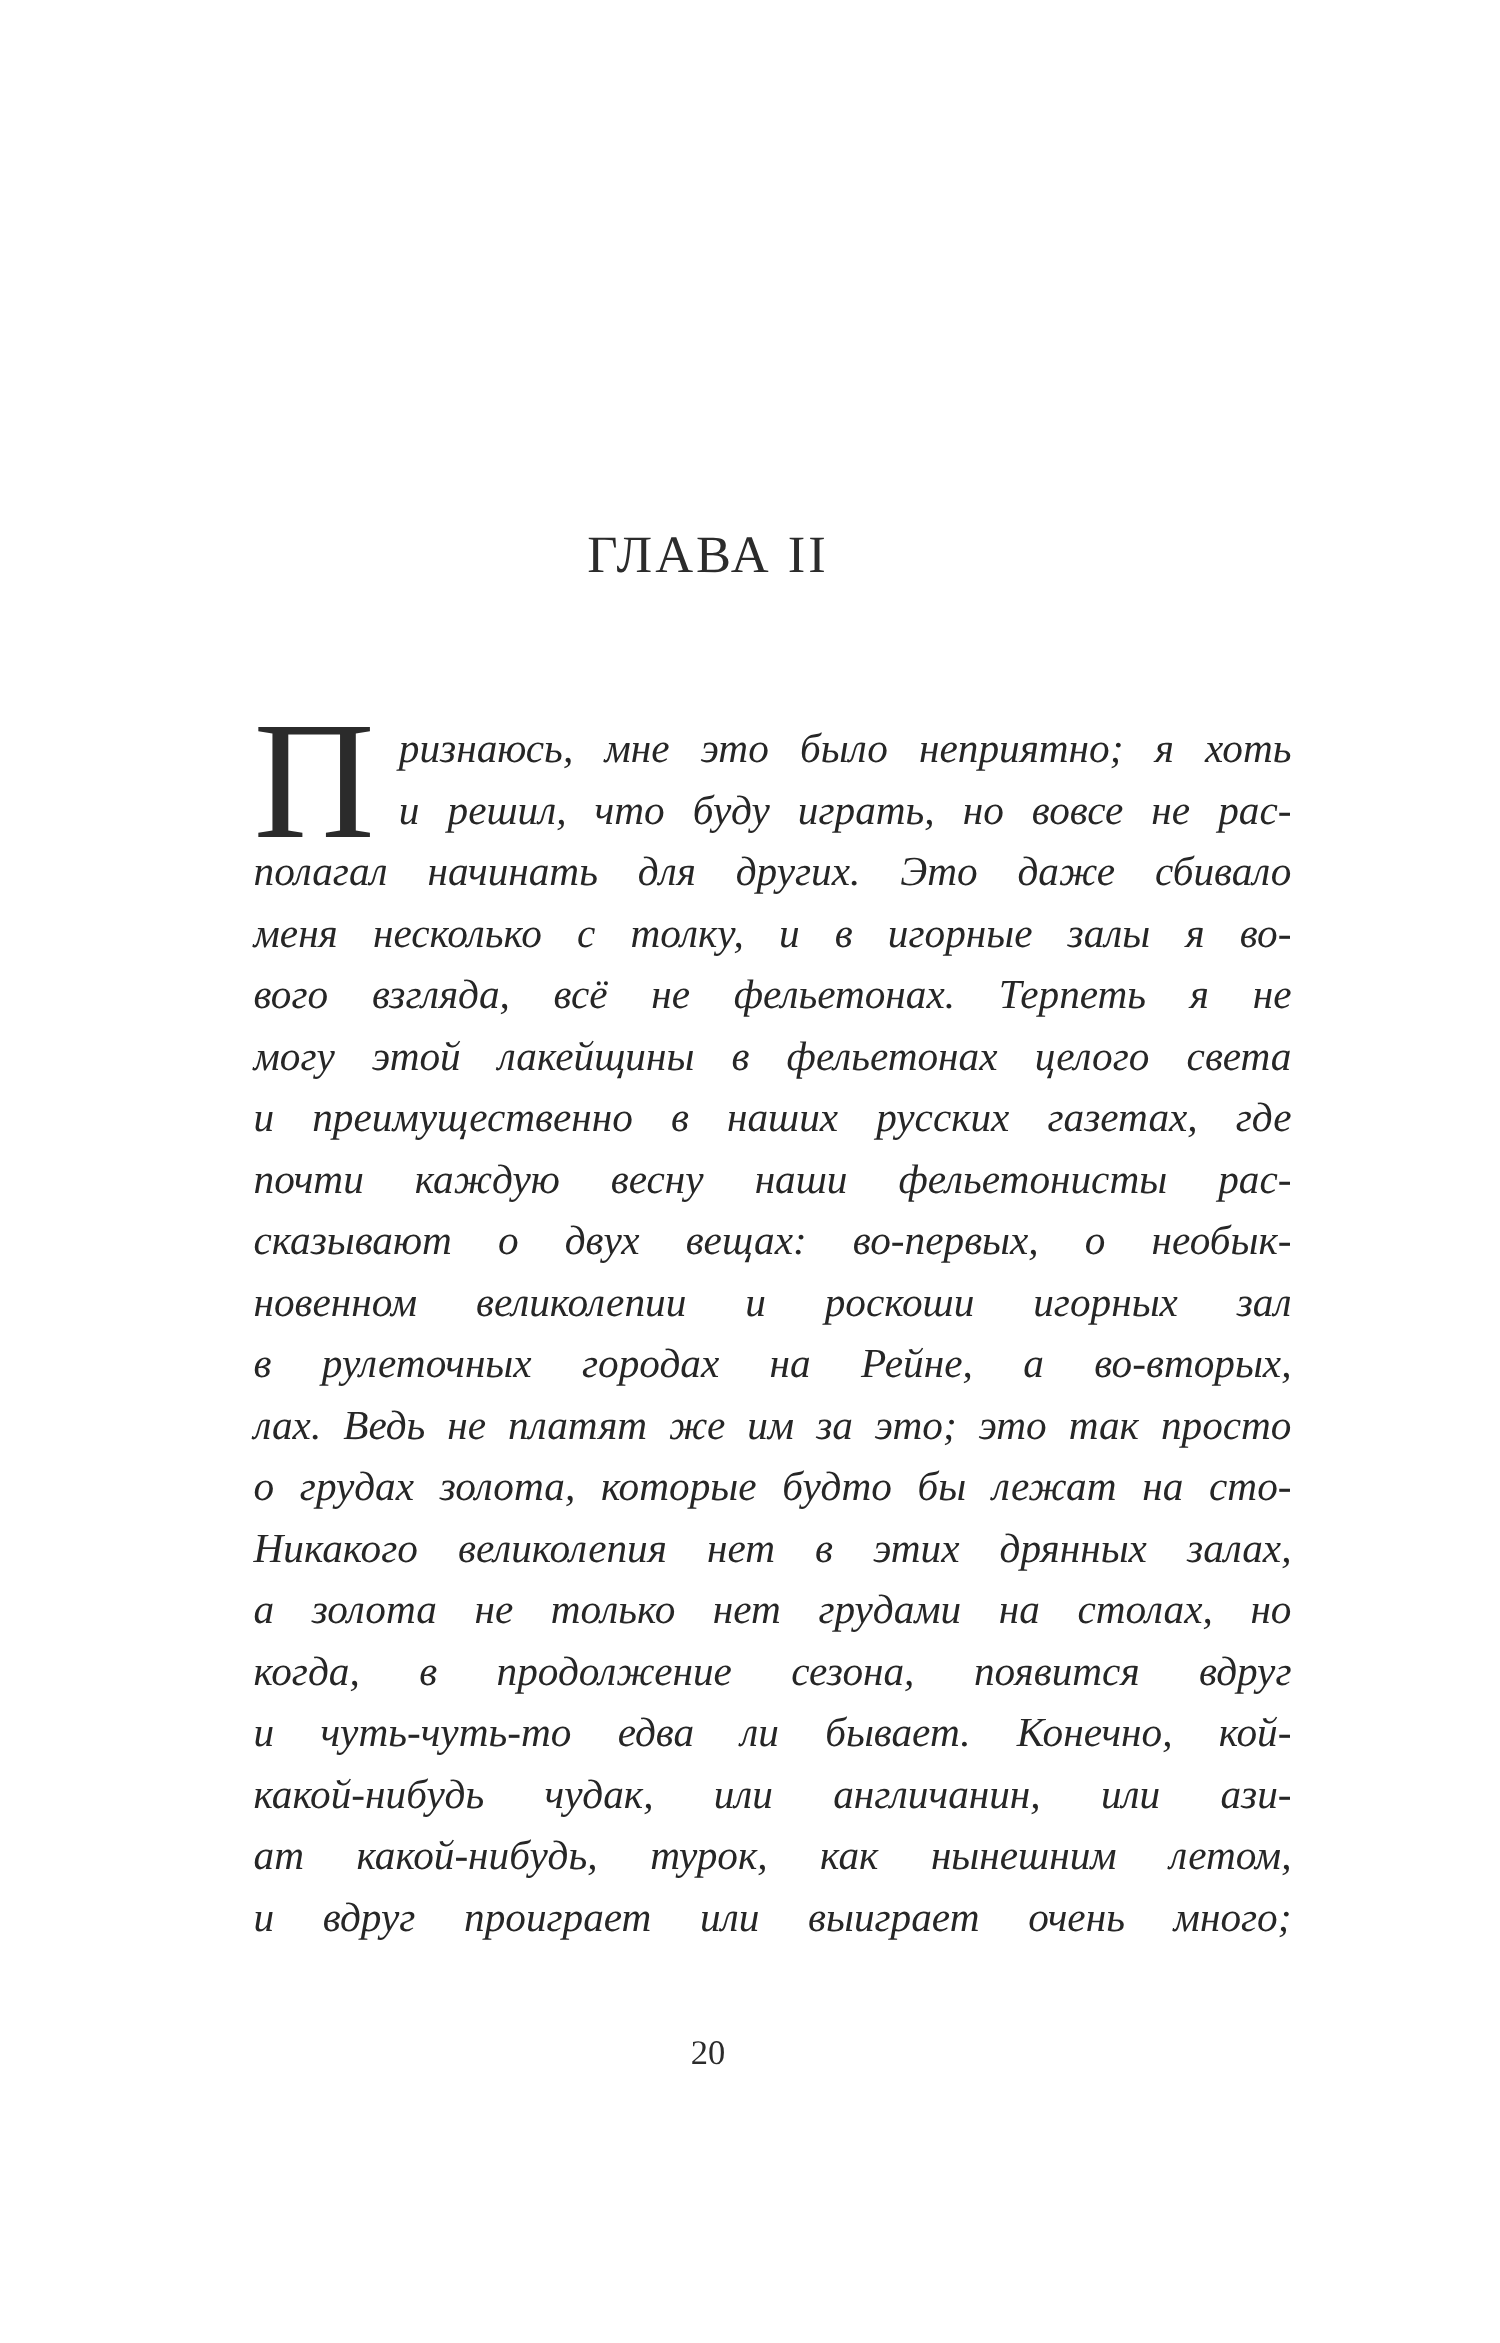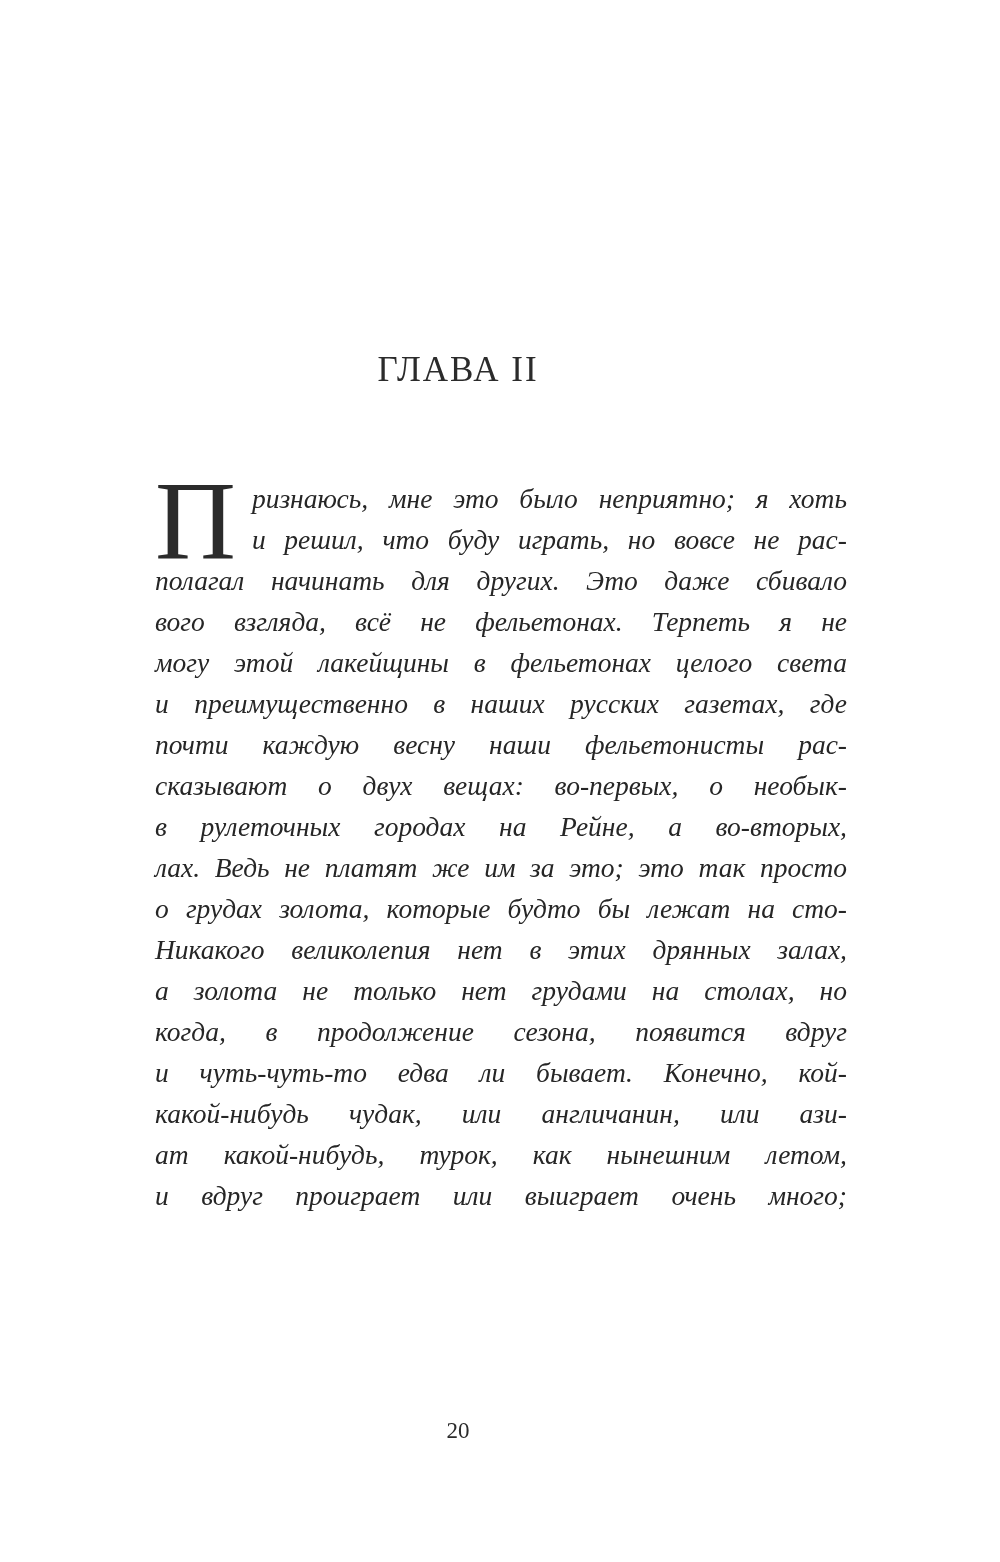--- a/index.html
+++ b/index.html
@@ -8,20 +8,21 @@
     background: #ffffff;
   }
   .page {
     position: relative;
     width: 916px;
     height: 1562px;
     background: #ffffff;
     font-family: "Liberation Serif", "DejaVu Serif", serif;
     color: #262626;
     overflow: hidden;
+    margin-left: 14px;
   }
   .chapter-title {
     position: absolute;
     top: 350px;
     left: 0;
     width: 100%;
     text-align: center;
     font-size: 35px;
     letter-spacing: 2px;
     font-weight: 400;
@@ -47,46 +48,48 @@
   .text-line {
     height: 41px;
     text-align: justify;
     text-align-last: justify;
     -moz-text-align-last: justify;
     overflow: visible;
     font-style: italic;
   }
   .page-number {
     position: absolute;
-    top: 1418px;
+    top: 1356px;
     left: 0;
     width: 100%;
     text-align: center;
     font-size: 23px;
     color: #2b2b2b;
   }
 </style>
 </head>
 <body>
 
 <div class="page">
 
   <div class="chapter-title">ГЛАВА II</div>
 
   <div class="body-text">
     <div class="drop-cap">П</div>
     <div>
         <div class="text-line">ризнаюсь, мне это было неприятно; я хоть</div>
         <div class="text-line">и решил, что буду играть, но вовсе не рас-</div>
         <div class="text-line">полагал начинать для других. Это даже сбивало</div>
+        <div class="text-line">меня несколько с толку, и в игорные залы я во-</div>
         <div class="text-line">вого взгляда, всё не фельетонах. Терпеть я не</div>
         <div class="text-line">могу этой лакейщины в фельетонах целого света</div>
         <div class="text-line">и преимущественно в наших русских газетах, где</div>
         <div class="text-line">почти каждую весну наши фельетонисты рас-</div>
         <div class="text-line">сказывают о двух вещах: во-первых, о необык-</div>
+        <div class="text-line">новенном великолепии и роскоши игорных зал</div>
         <div class="text-line">в рулеточных городах на Рейне, а во-вторых,</div>
         <div class="text-line">лах. Ведь не платят же им за это; это так просто</div>
         <div class="text-line">о грудах золота, которые будто бы лежат на сто-</div>
         <div class="text-line">Никакого великолепия нет в этих дрянных залах,</div>
         <div class="text-line">а золота не только нет грудами на столах, но</div>
         <div class="text-line">когда, в продолжение сезона, появится вдруг</div>
         <div class="text-line">и чуть-чуть-то едва ли бывает. Конечно, кой-</div>
         <div class="text-line">какой-нибудь чудак, или англичанин, или ази-</div>
         <div class="text-line">ат какой-нибудь, турок, как нынешним летом,</div>
         <div class="text-line">и вдруг проиграет или выиграет очень много;</div>

